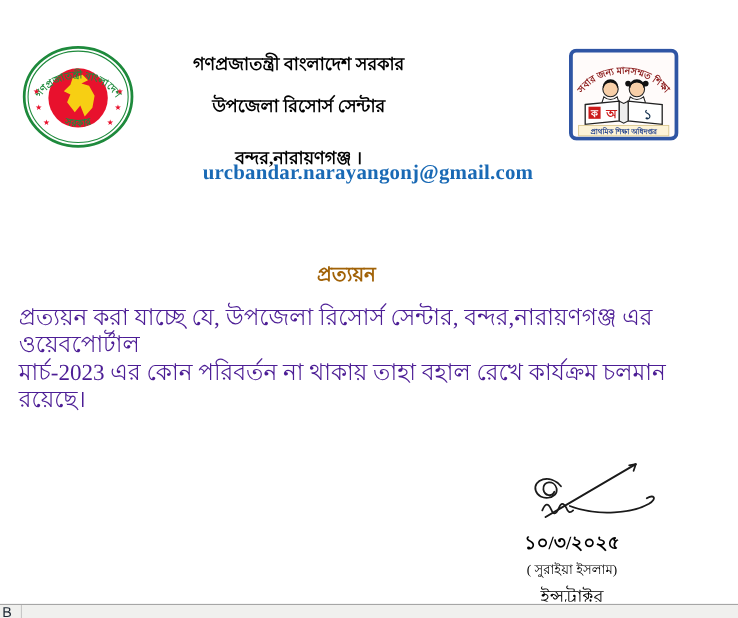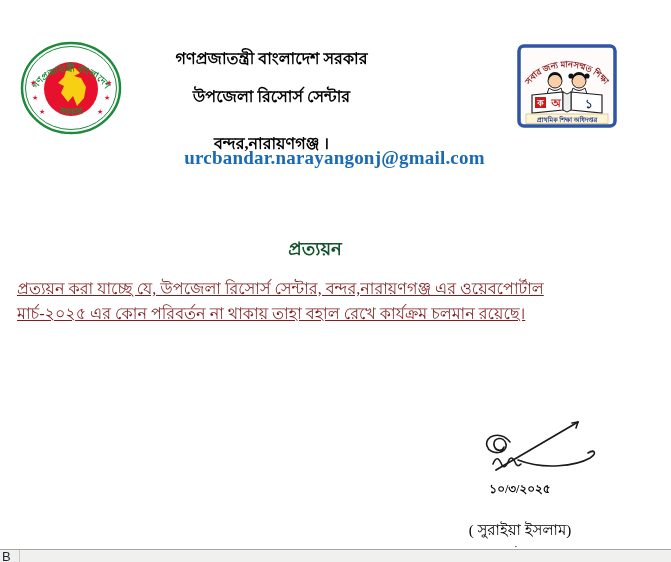--- a/index.html
+++ b/index.html
@@ -30,34 +30,34 @@
     letter-spacing: 0.2px; cursor: pointer;
   }
 
   
   .seal-box  { left: 20px;  top: 40px; width: 102px; height: 97px; }
   .dpe-box   { left: 517px; top: 44px; width: 100px; height: 84px; }
 
   
   .doc-title {
     left: 0; width: 630px; text-align: center; top: 235px;
-    font-weight: bold; font-size: 18px; color: #14532d;
+    font-weight: bold; font-size: 18px; color: #a16207;
   }
   .paragraph {
     left: 17px; top: 276px; width: 648px;
-    font-size: 16px; color: #7f1d1d; line-height: 25px; text-decoration: underline;
+    font-size: 21px; color: #4c1d95; line-height: 25px;
   }
 
   
   .sig-svg { left: 460px; top: 414px; width: 150px; height: 66px; }
   .sig-block {
     left: 400px; top: 480px; width: 240px; text-align: center; color: #000;
   }
-  .sig-date { font-weight: bold; font-size: 12px; }
-  .sig-name { font-size: 15px; margin-top: 18px; }
+  .sig-date { font-weight: bold; font-size: 17px; }
+  .sig-name { font-size: 12px; margin-top: 1px; }
   .sig-desg { font-size: 16.5px; margin-top: 1px; }
 
   
   .bottom-bar {
     left: 0; top: 549px; width: 671px; height: 13px;
     background: #f0f0ee;
     border-top: 1px solid #a6a6a6;
     box-shadow: 0 -2px 0 #ffffff;
   }
   .bottom-bar .b-txt {
@@ -136,21 +136,21 @@
 
   <div class="abs hdr-line hdr-line1">গণপ্রজাতন্ত্রী বাংলাদেশ সরকার</div>
   <div class="abs hdr-line hdr-line2">উপজেলা রিসোর্স সেন্টার</div>
   <div class="abs hdr-line hdr-line3">বন্দর,নারায়ণগঞ্জ ।</div>
   <div class="abs email-line">urcbandar.narayangonj@gmail.com</div>
 
   <div class="abs doc-title">প্রত্যয়ন</div>
 
   <div class="abs paragraph">
     <div>প্রত্যয়ন করা যাচ্ছে যে, উপজেলা রিসোর্স  সেন্টার, বন্দর,নারায়ণগঞ্জ এর ওয়েবপোর্টাল</div>
-    <div>মার্চ-২০২৫ এর কোন পরিবর্তন না থাকায় তাহা বহাল রেখে কার্যক্রম চলমান রয়েছে।</div>
+    <div>মার্চ-2023 এর কোন পরিবর্তন না থাকায় তাহা বহাল রেখে কার্যক্রম চলমান রয়েছে।</div>
   </div>
 
   <div class="abs sig-svg">
     <svg viewBox="0 0 150 66" width="150" height="66">
       <g fill="none" stroke="#1a1a1a" stroke-width="1.6" stroke-linecap="round">
         <path d="M118,8 L36,56" stroke-width="1.8"></path>
         <path d="M118,8 l-6,1 M118,8 l-2,6"></path>
         <path d="M50,28 C40,16 24,22 27,32 C30,42 48,40 46,30 C44,22 33,23 34,31 C35,37 42,38 44,33"></path>
         <path d="M33,50 q4,-10 8,-1 q3,8 7,-1 q3,-8 7,0 q2,6 6,2"></path>
         <path d="M58,46 C84,56 116,52 130,44 C138,39 134,35 128,39"></path>

